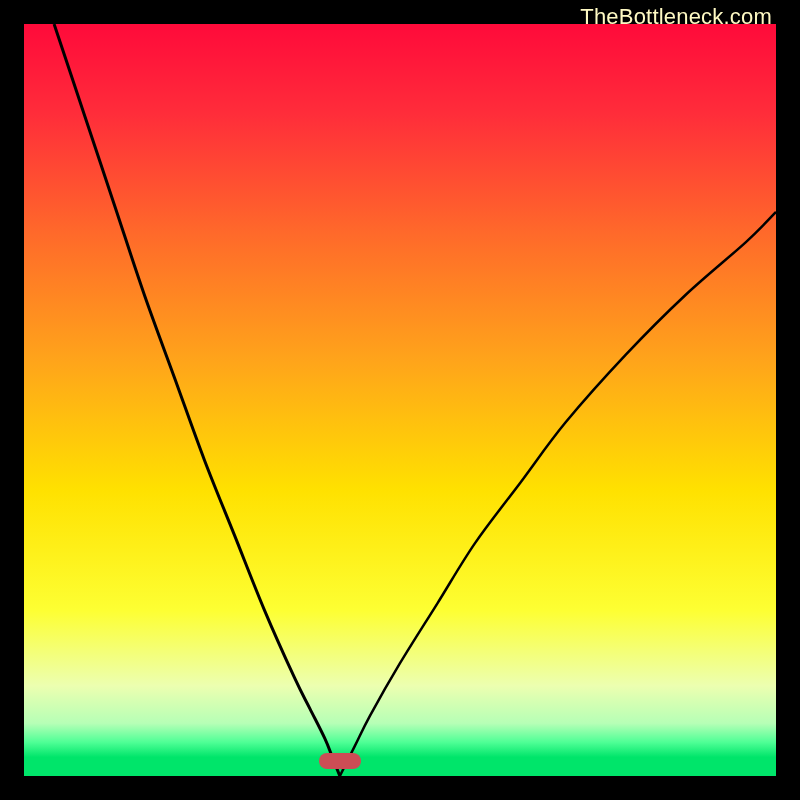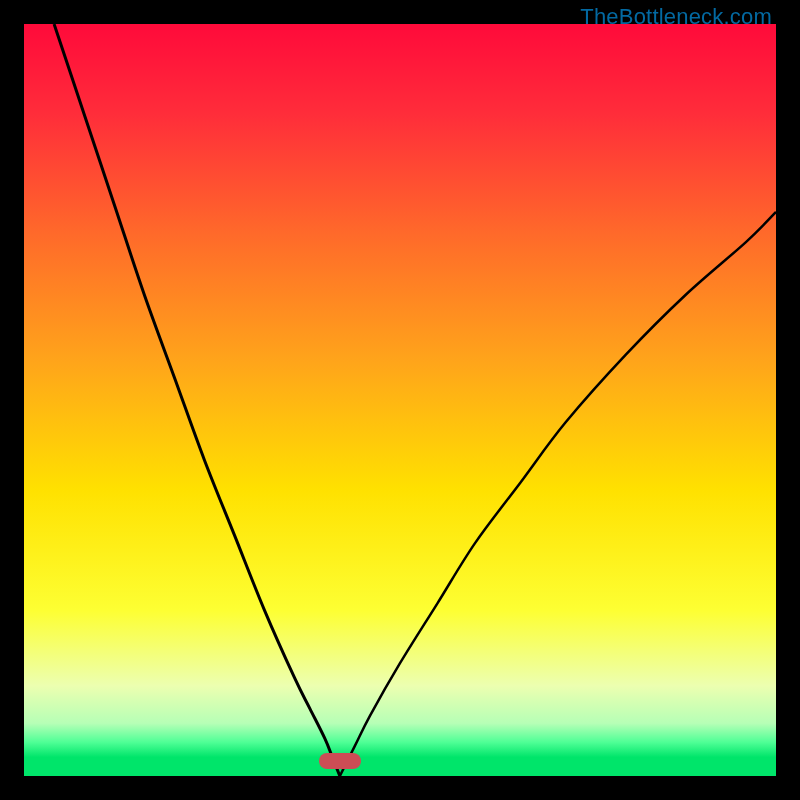--- a/index.html
+++ b/index.html
@@ -23,21 +23,21 @@
     position: absolute;
     left: 0;
     top: 0;
     width: 752px;
     height: 752px;
   }
   .watermark {
     position: absolute;
     top: 4px;
     right: 28px;
-    color: #0369a1;
+    color: #fef9c3;
     font-size: 22px;
     font-weight: 500;
     letter-spacing: 0.2px;
     user-select: none;
   }
   .marker {
     position: absolute;
     width: 42px;
     height: 16px;
     border-radius: 8px;

